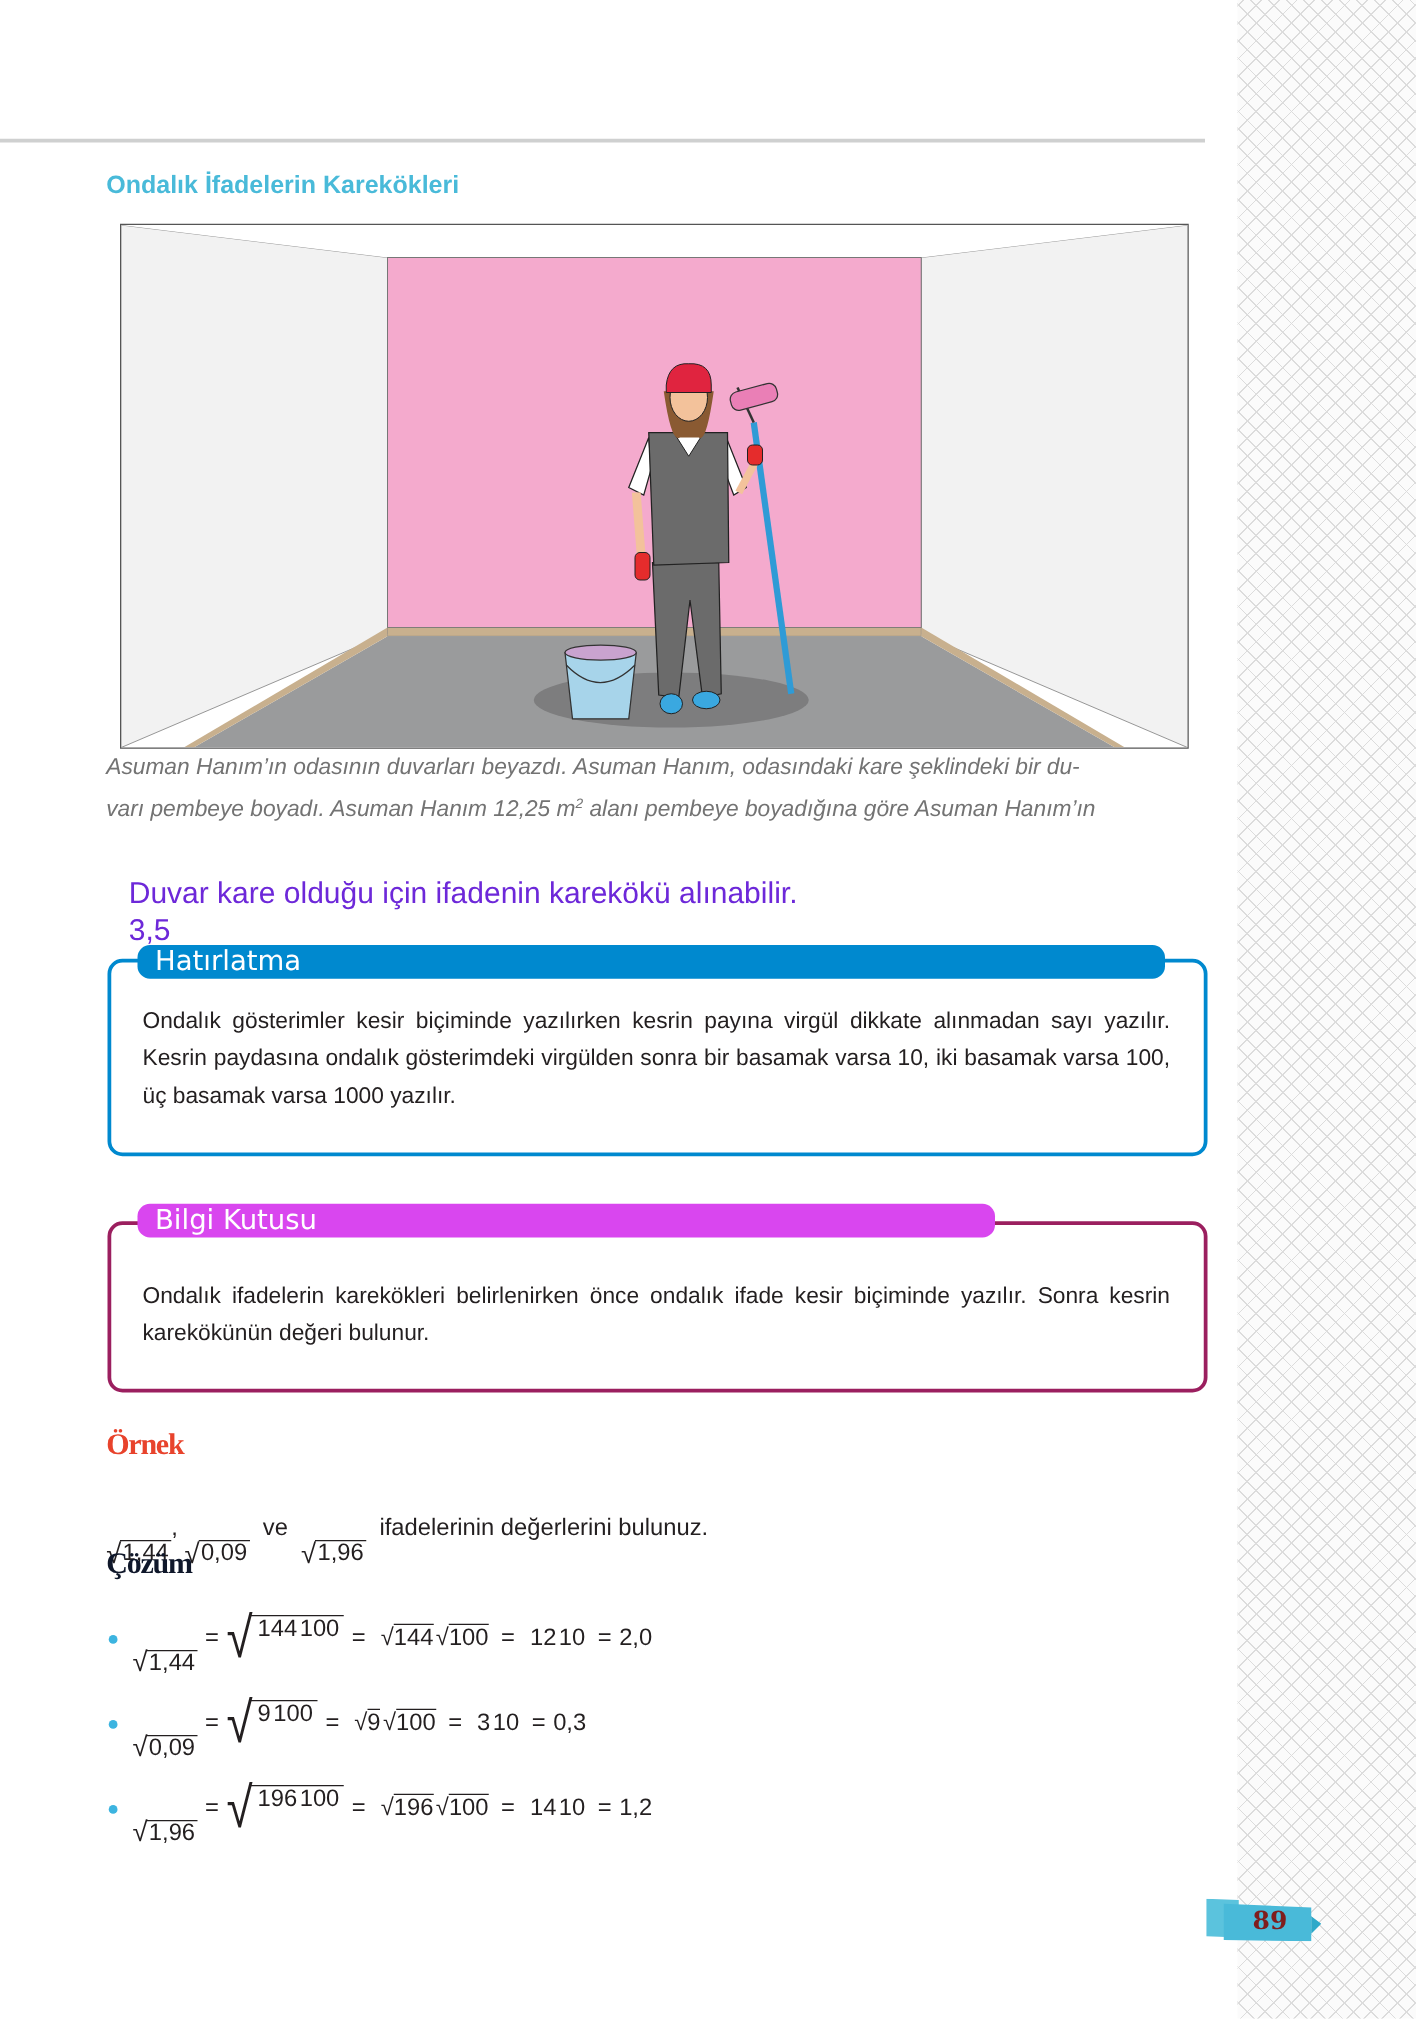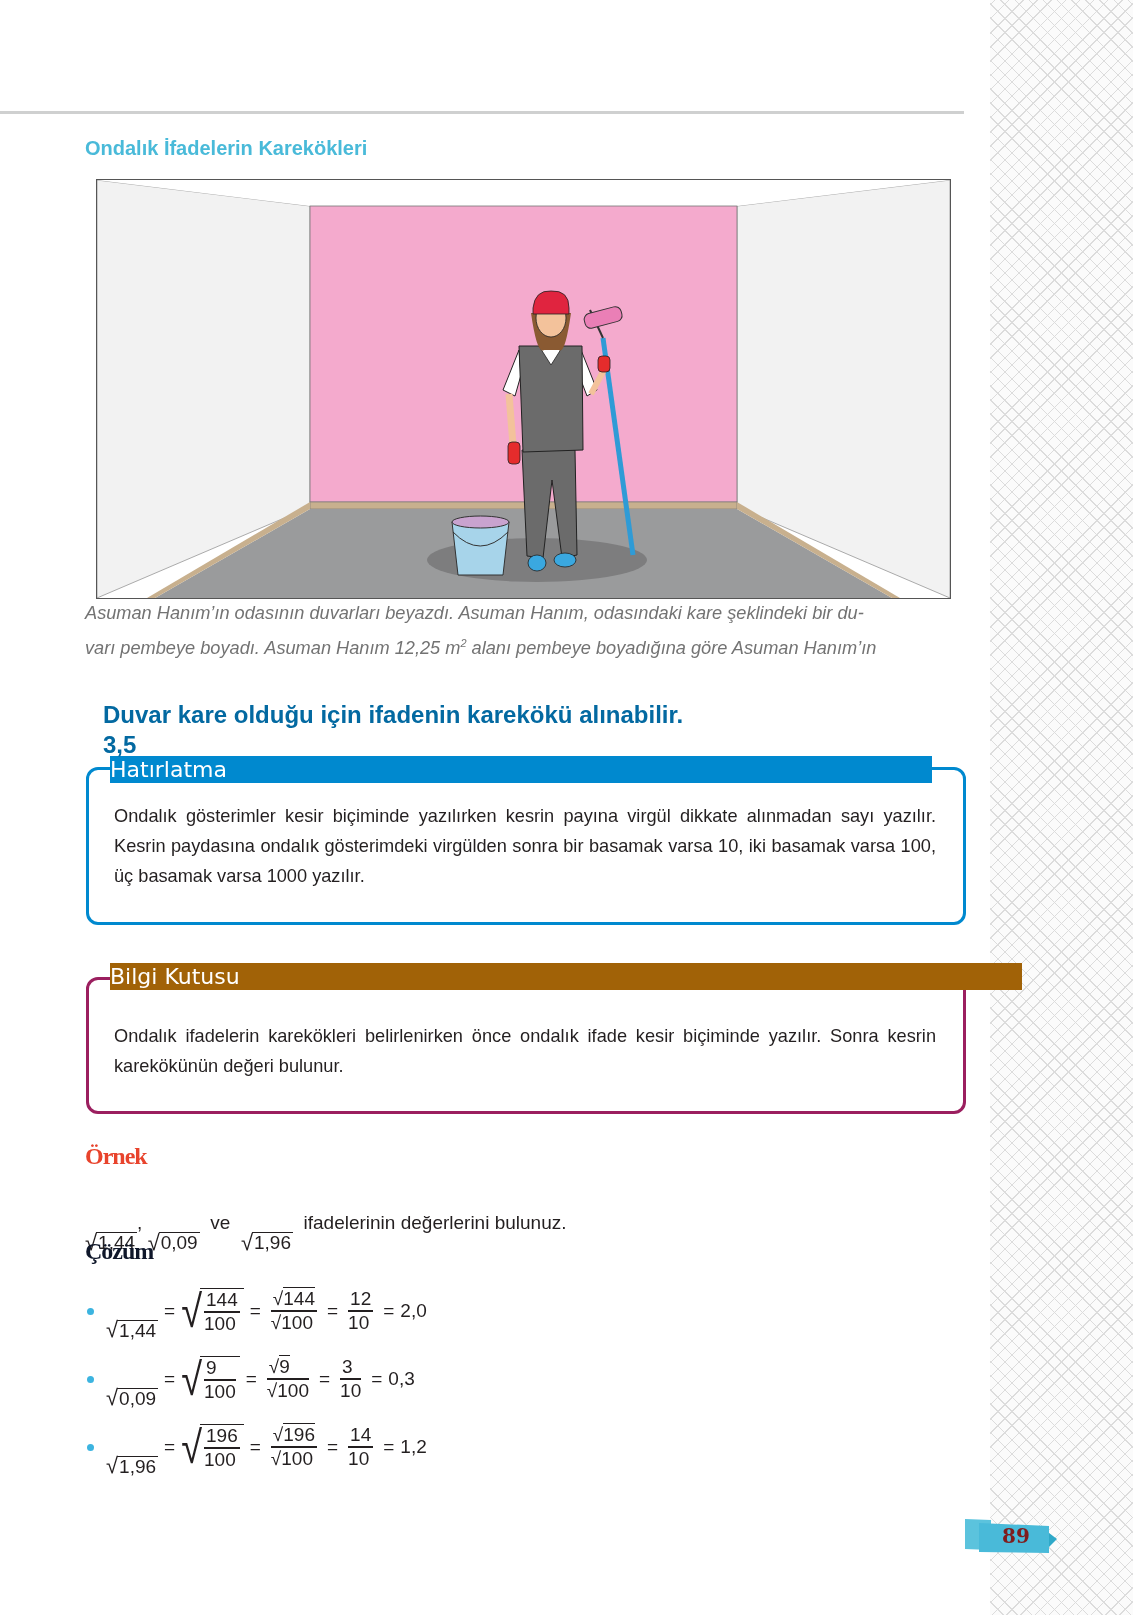--- a/index.html
+++ b/index.html
@@ -17,40 +17,41 @@
       repeating-linear-gradient(-45deg, transparent 0 9px, #dcdcdc 9px 10px);
   }
   .top-rule { position:absolute; left:0; top:111px; width:964px; height:3px; background:#cfd0d0; }
   .section-title {
     position:absolute; left:85px; top:137px; font-size:20px; font-weight:bold; color:#49bad9;
   }
   .illustration { position:absolute; left:96px; top:179px; width:853px; height:418px; border:1px solid #555; background:#fff; overflow:hidden; }
   .illustration svg { display:block; }
   .para { position:absolute; left:85px; width:880px; font-size:18.2px; line-height:30px; color:#737373;font-style:italic; }
   .para sup { font-size:11px; }
-  .answer { position:absolute; left:103px; font-size:24px; font-weight:bold; color:#0369a1; }
+  .answer { position:absolute; left:103px; font-size:24px; font-weight:normal; color:#6d28d9; }
 
   .box { position:absolute; left:86px; width:874px; border:3px solid; border-radius:12px; background:#fff; }
   .box-head {
     position:absolute; left:110px; height:27px; color:#fff; font-size:22px;
-    box-sizing:border-box; line-height:27px;
+    padding-left:14px; box-sizing:border-box; line-height:27px;
     font-family:"DejaVu Sans", sans-serif;
+    border-radius:10px;
   }
   .box-text { position:absolute; left:114px; width:822px; font-size:18.2px; line-height:30px; text-align:justify; color:#231f20; }
 
   .heading-small { position:absolute; left:85px; font-size:24px; font-weight:bold; font-family:Liberation Serif, serif; letter-spacing:-1px; }
 
   .math-line { position:absolute; left:85px; font-size:19px; display:flex; align-items:center; }
   .sqrt { display:inline-flex; align-items:flex-end; }
   .sqrt .rad { font-size:22px; line-height:1; margin-right:-1px; }
   .sqrt .under { border-top:1.5px solid #231f20; padding:0 2px; line-height:1.1;margin-top:39px; }
 
   .step { position:absolute; left:85px; height:60px; display:flex; align-items:center; font-size:19px; }
   .bullet { width:7px; height:7px; border-radius:50%; background:#3cb4e0; margin:0 12px 0 2px; }
-  .frac { display:inline-flex; flex-direction:column; align-items:flex-start; margin:0 4px; line-height:1.1; }
+  .frac { display:inline-flex; flex-direction:row; align-items:flex-end; margin:0 4px; line-height:1.1; }
   .frac .num { padding:0 2px; }
   .frac .bar { height:1.2px; background:#231f20; align-self:stretch; margin:1px 0; }
   .bigsqrt { display:inline-flex; align-items:stretch; }
   .bigsqrt .rad { font-size:38px; line-height:1; transform:scaleY(1.2); margin-right:-2px; align-self:center; }
   .bigsqrt .content { border-top:1.5px solid #231f20; }
   .eq { margin:0 6px; }
 
   .page-badge { position:absolute; left:965px; top:1519px; width:92px; height:34px; }
 </style>
 </head>
@@ -107,21 +108,21 @@
 </div>
 
 <div class="box" style="top:767px; height:152px; border-color:#0089cf;"></div>
 <div class="box-head" style="top:756px; width:822px; background:#0089cf;">Hatırlatma</div>
 <div class="box-text" style="top:801px;">Ondalık gösterimler kesir biçiminde yazılırken kesrin payına virgül dikkate alınmadan sayı yazılır. Kesrin paydasına ondalık gösterimdeki virgülden sonra bir basamak varsa 10, iki basamak varsa 100, üç basamak varsa 1000 yazılır.</div>
 
 <div class="answer" style="top:701px;">Duvar kare olduğu için ifadenin karekökü alınabilir.</div>
 <div class="answer" style="top:731px;">3,5</div>
 
 <div class="box" style="top:977px; height:131px; border-color:#9b1f5f;"></div>
-<div class="box-head" style="top:963px; width:912px; background:#a16207;">Bilgi Kutusu</div>
+<div class="box-head" style="top:963px; width:686px; background:#d946ef;">Bilgi Kutusu</div>
 <div class="box-text" style="top:1021px;">Ondalık ifadelerin karekökleri belirlenirken önce ondalık ifade kesir biçiminde yazılır. Sonra kesrin karekökünün değeri bulunur.</div>
 
 <div class="heading-small" style="top:1143px; color:#e8432c;">Örnek</div>
 <div class="math-line" style="top:1193px;">
   <span class="sqrt">
       <span class="rad">√</span>
       <span class="under">1,44</span>
     </span>
   <span>,</span>&nbsp;
   <span class="sqrt">

